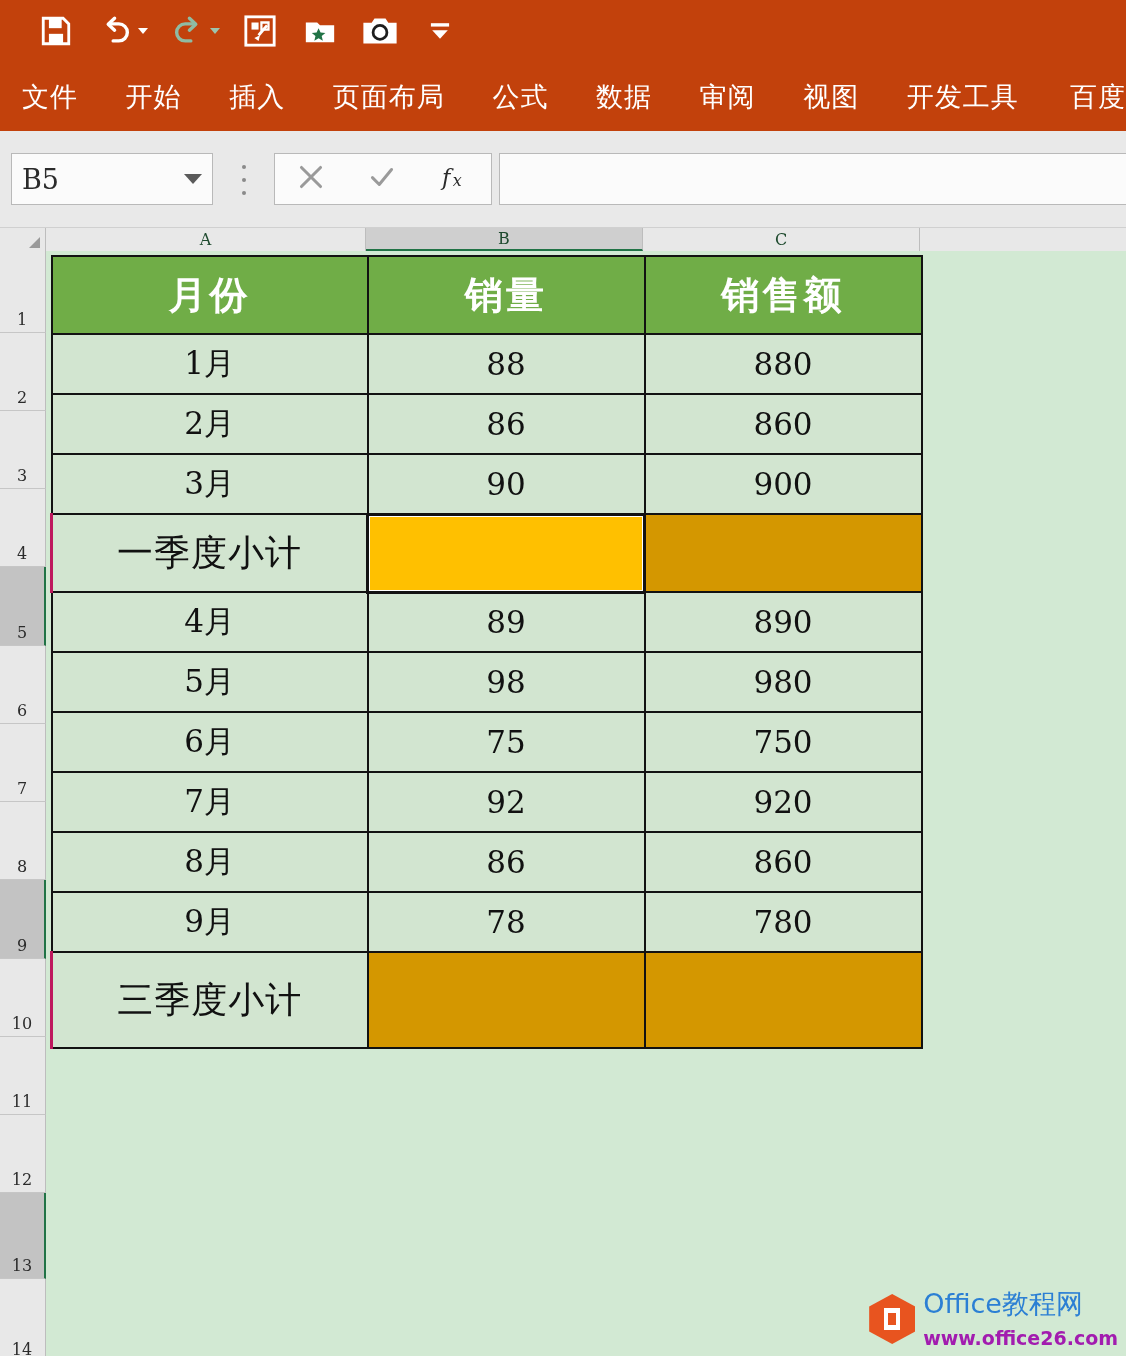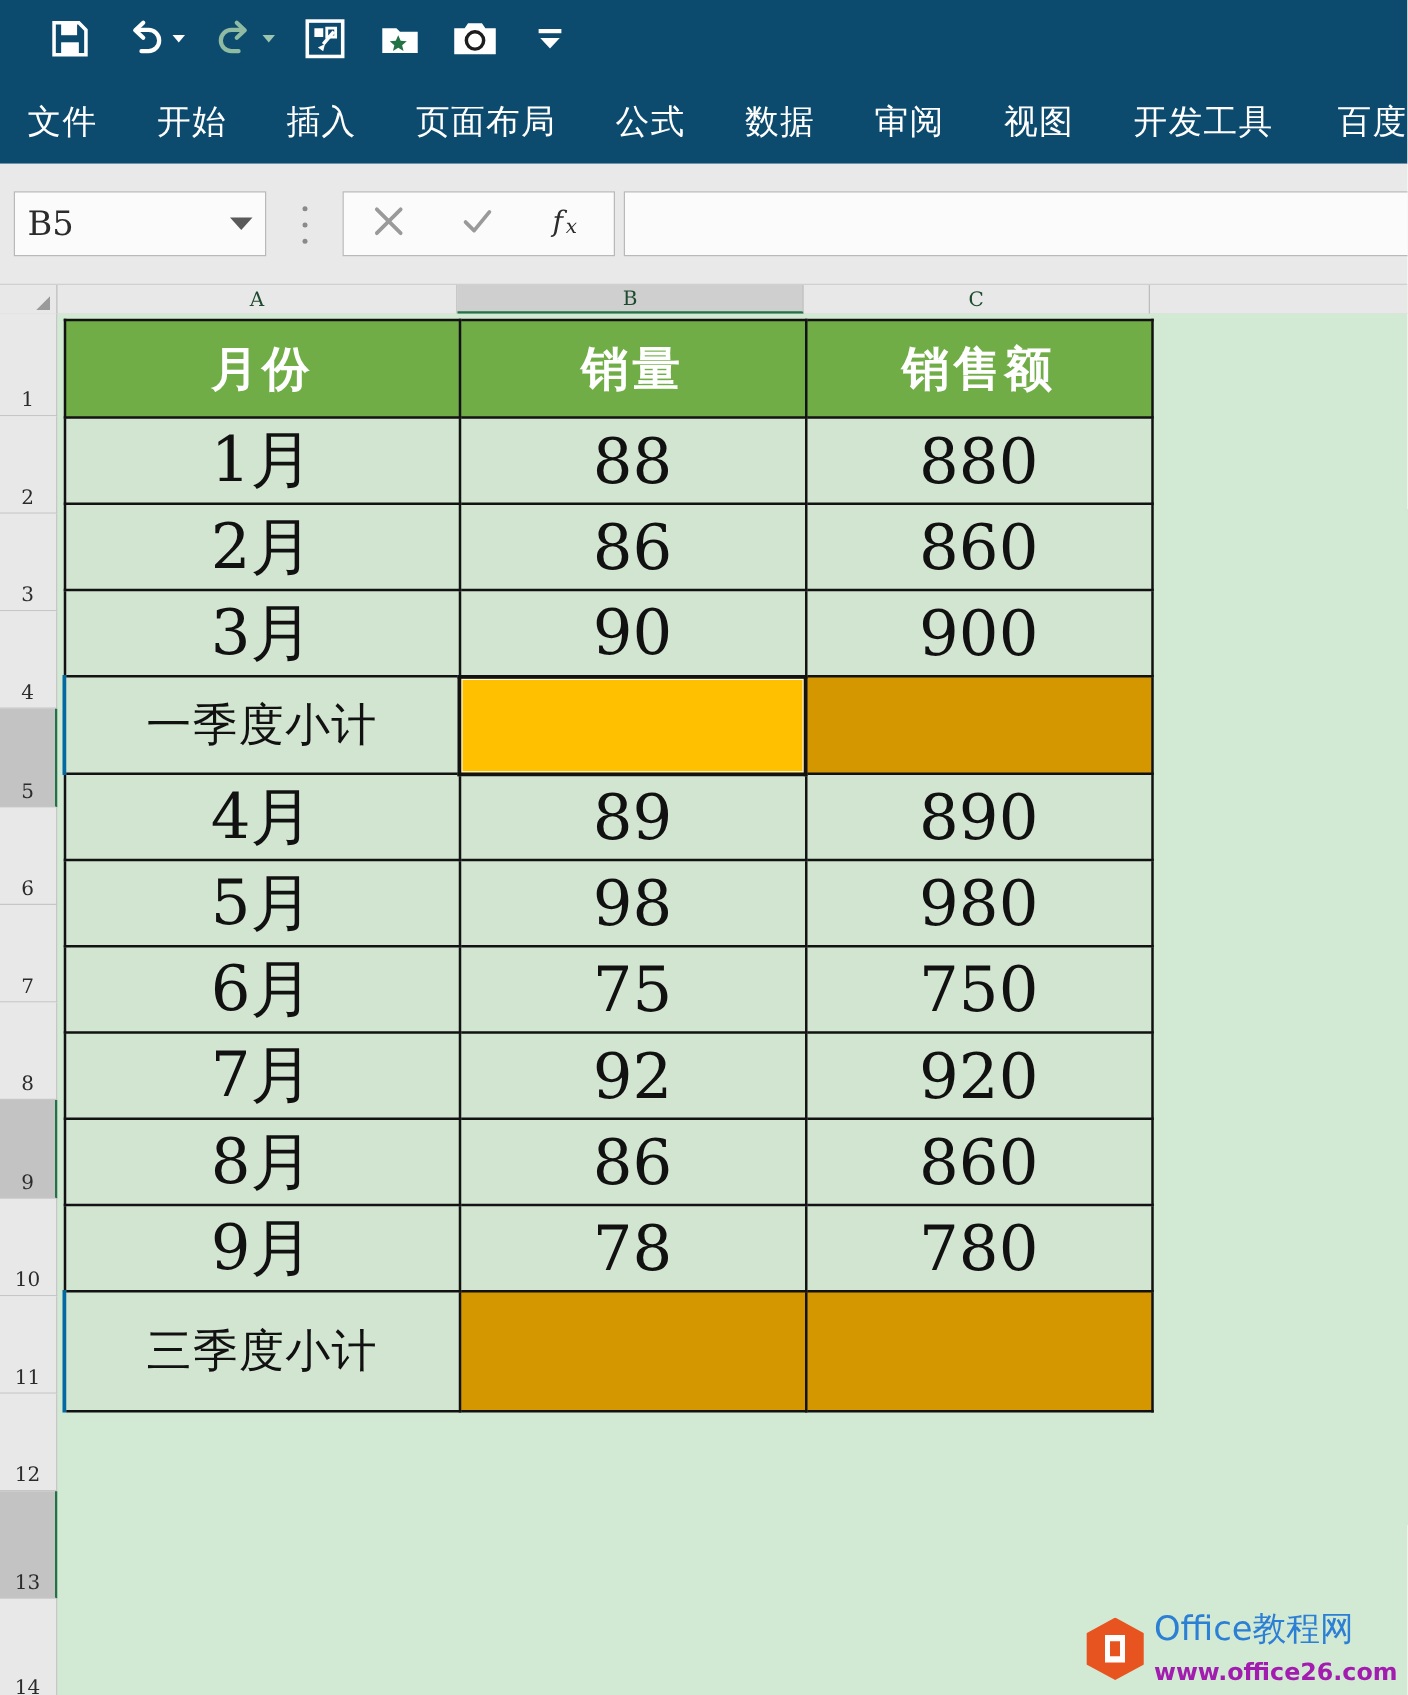--- a/index.html
+++ b/index.html
@@ -8,21 +8,21 @@
     width: 1126px; height: 1356px;
     font-family: "Liberation Sans", "DejaVu Sans", sans-serif;
     overflow: hidden;
     background: #ffffff;
   }
   #app { position: relative; width: 1126px; height: 1356px; }
 
   
   .ribbon {
     position: absolute; left: 0; top: 0; width: 1126px; height: 131px;
-    background: #0c4a6e;
+    background: #c2410c;
   }
   .qat {
     position: absolute; left: 0; top: 0; height: 62px; width: 100%;
     display: flex; align-items: center; padding-left: 36px; gap: 20px;
   }
   .qat-btn {
     width: 40px; height: 40px; display: flex; align-items: center;
     justify-content: center; position: relative;
   }
   .qat-btn svg { display: block; }
@@ -141,32 +141,32 @@
   }
   .c-a { width: 316px; }
   .c-b { width: 277px; }
   .c-c { width: 277px; }
 
   tr.r-head td {
     background: #70ad47; color: #ffffff; font-weight: bold;
     font-size: 38px; height: 78px; letter-spacing: 3px;
     font-family: "DejaVu Sans", sans-serif;
   }
-  tr.r-data td { background: #d2e5d0; font-size: 50px; height: 60px; }
+  tr.r-data td { background: #d2e5d0; font-size: 31px; height: 60px; }
   tr.r-sub td.lbl {
     background: #d2e5d0; font-size: 36px; height: 78px; letter-spacing: 1px;
     font-family: "DejaVu Sans", sans-serif;
   }
   td.gold { background: #d49700; border-color: #111111; }
   td.gold-active {
     background: #ffc000;
     border: 3px solid #121212;
     box-shadow: inset 0 0 0 1px #ffffff;
   }
-  tr.r-sub td.lbl { border-left: 3px solid #0369a1; }
+  tr.r-sub td.lbl { border-left: 3px solid #be185d; }
 
   
   .wm {
     position: absolute; right: 8px; bottom: 8px; display: flex;
     align-items: center; gap: 8px;
   }
   .wm-logo {
     width: 46px; height: 50px; position: relative; flex: none;
   }
   .wm-hex {

